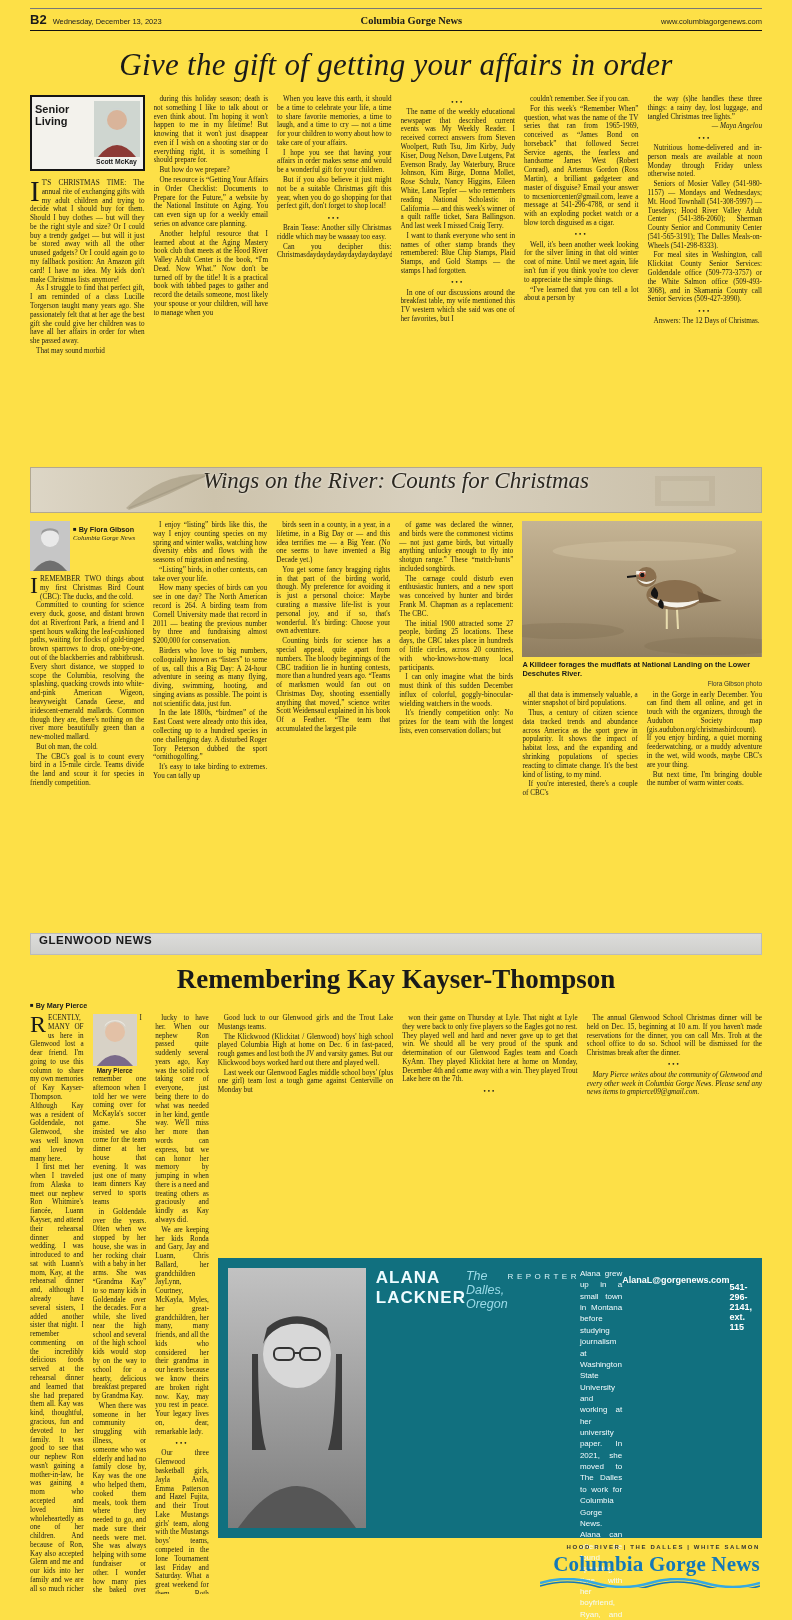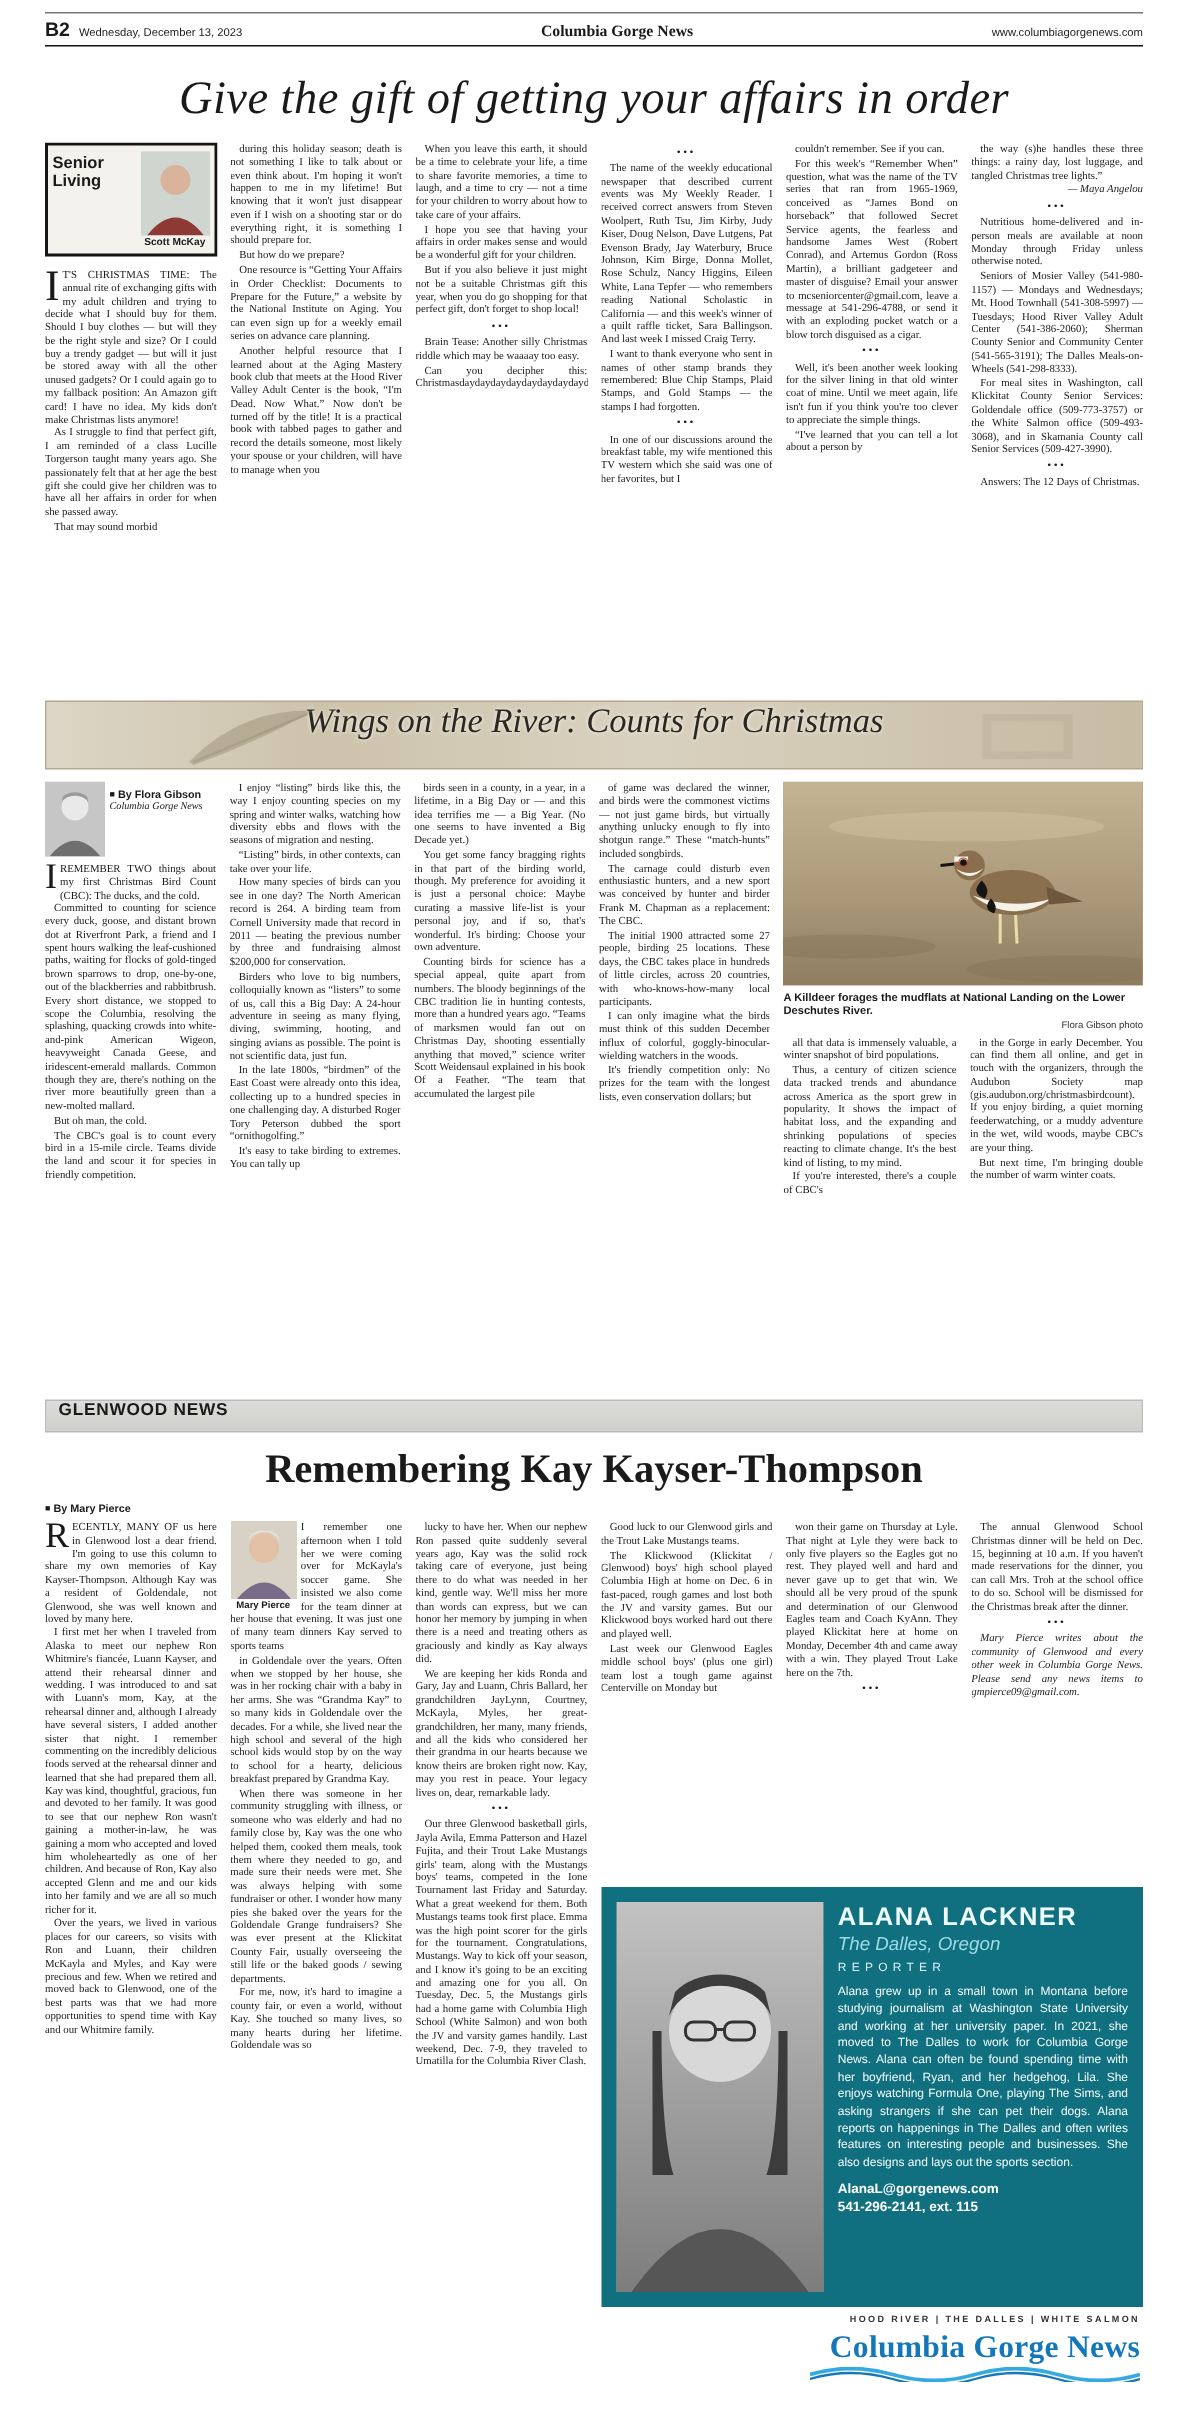--- a/index.html
+++ b/index.html
@@ -1,18 +1,18 @@
 <!DOCTYPE html>
 <html><head>
 <meta charset="utf-8">
 <style>
   *{box-sizing:border-box;margin:0;padding:0}
   html,body{width:792px;height:1620px;background:#e8e6e1}
   body{font-family:"Liberation Serif",serif;color:#1a1a1a;position:relative;overflow:hidden}
-  .page{position:absolute;inset:0;background:#ffffff;padding:8px 30px 17px 30px}
+  .page{position:absolute;inset:0;background:#fde047;padding:8px 30px 17px 30px}
 
   
   .masthead{display:flex;align-items:baseline;border-top:1px solid #777;border-bottom:1.5px solid #111;padding:3px 0 3px 0}
   .mh-pageno{font-family:"Liberation Sans",sans-serif;font-weight:bold;font-size:13px}
   .mh-date{font-family:"Liberation Sans",sans-serif;font-size:7.5px;margin-left:6px;color:#222}
   .mh-center{flex:1;text-align:center;font-weight:bold;font-size:10.5px}
   .mh-right{font-family:"Liberation Sans",sans-serif;font-size:7.5px;color:#222}
 
   
   .cols{display:flex;gap:9px}
@@ -73,27 +73,27 @@
   .g-short{height:236px}
   .g-short .col{height:100%}
   .mary-fig{float:left;width:44px;margin:0 3px 1px 0;text-align:center}
   .mary-photo{width:44px;height:52px}
   .mary-caption{font-family:"Liberation Sans",sans-serif;font-weight:bold;font-size:6.4px;margin-top:1px}
 
   
   .reporter-ad{margin-top:8px;height:280px;background:#11707f;color:#fff;display:flex;gap:10px;padding:10px;font-family:"Liberation Sans",sans-serif}
   .ad-photo{width:138px;height:100%;background:#9a9a9a;overflow:hidden;flex:none}
   .ad-photo svg{display:block;width:100%;height:100%}
-  .ad-content{flex:1;display:flex;flex-direction:column}
+  .ad-content{flex:1;display:flex;}
   .ad-name{font-size:17px;font-weight:bold;letter-spacing:1px;color:#eefcff}
   .ad-location{font-size:12.5px;font-style:italic;color:#9bdbe8;margin-top:1px}
   .ad-role{font-size:8px;letter-spacing:3.5px;margin:4px 0 6px 0;color:#d8f2f7}
   .ad-bio{font-size:8px;line-height:1.42;text-align:justify;color:#f4fbfd}
   .ad-email{font-size:9px;font-weight:bold;margin-top:7px}
-  .ad-phone{font-size:9px;font-weight:bold;margin-top:2px}
+  .ad-phone{font-size:9px;font-weight:bold;margin-top:14px}
 
   
   .footer-brand{margin-top:6px;display:flex;flex-direction:column;align-items:flex-end;padding-right:2px}
   .brand-cities{font-family:"Liberation Sans",sans-serif;font-weight:bold;font-size:6px;letter-spacing:1.6px;color:#333}
   .brand-name{font-weight:bold;font-size:21px;color:#1478b8;letter-spacing:.2px;margin-top:2px}
   .brand-wave{margin-top:1px}
 </style>
 </head>
 <body>
 

